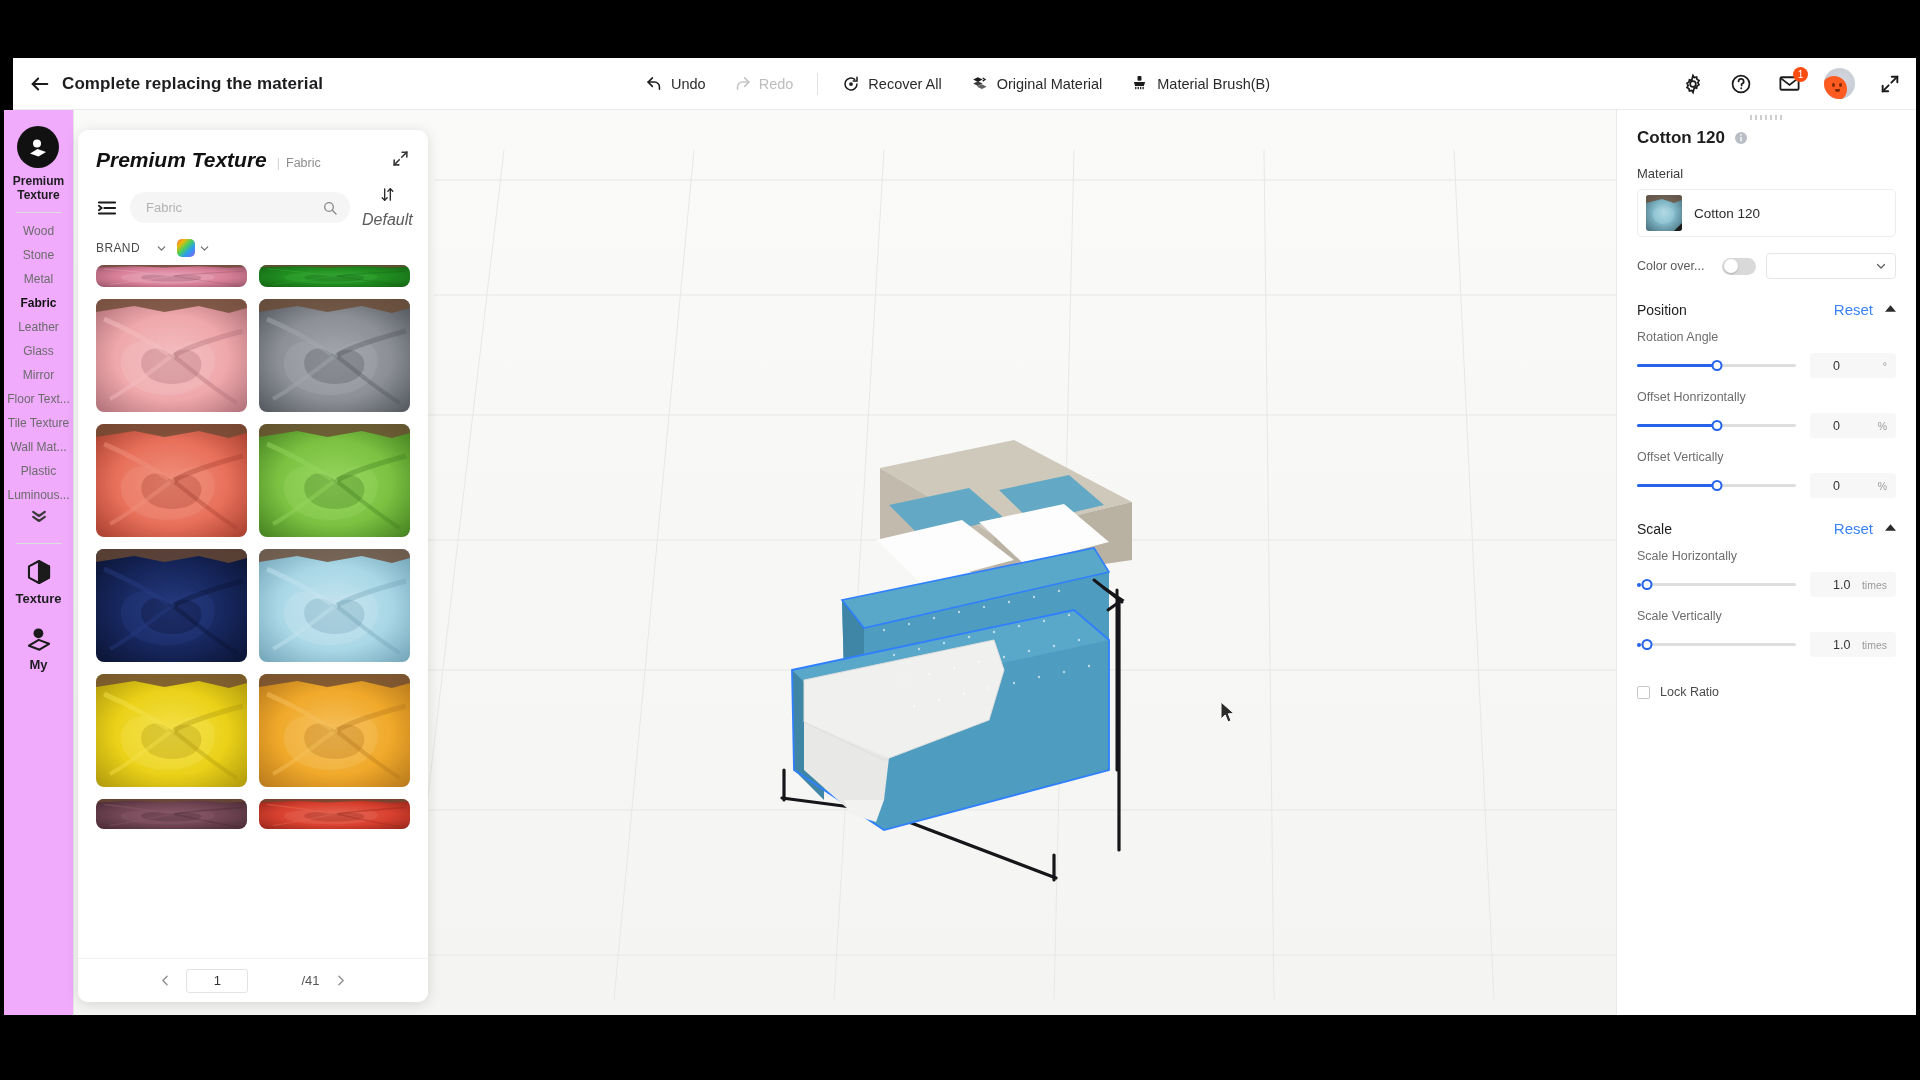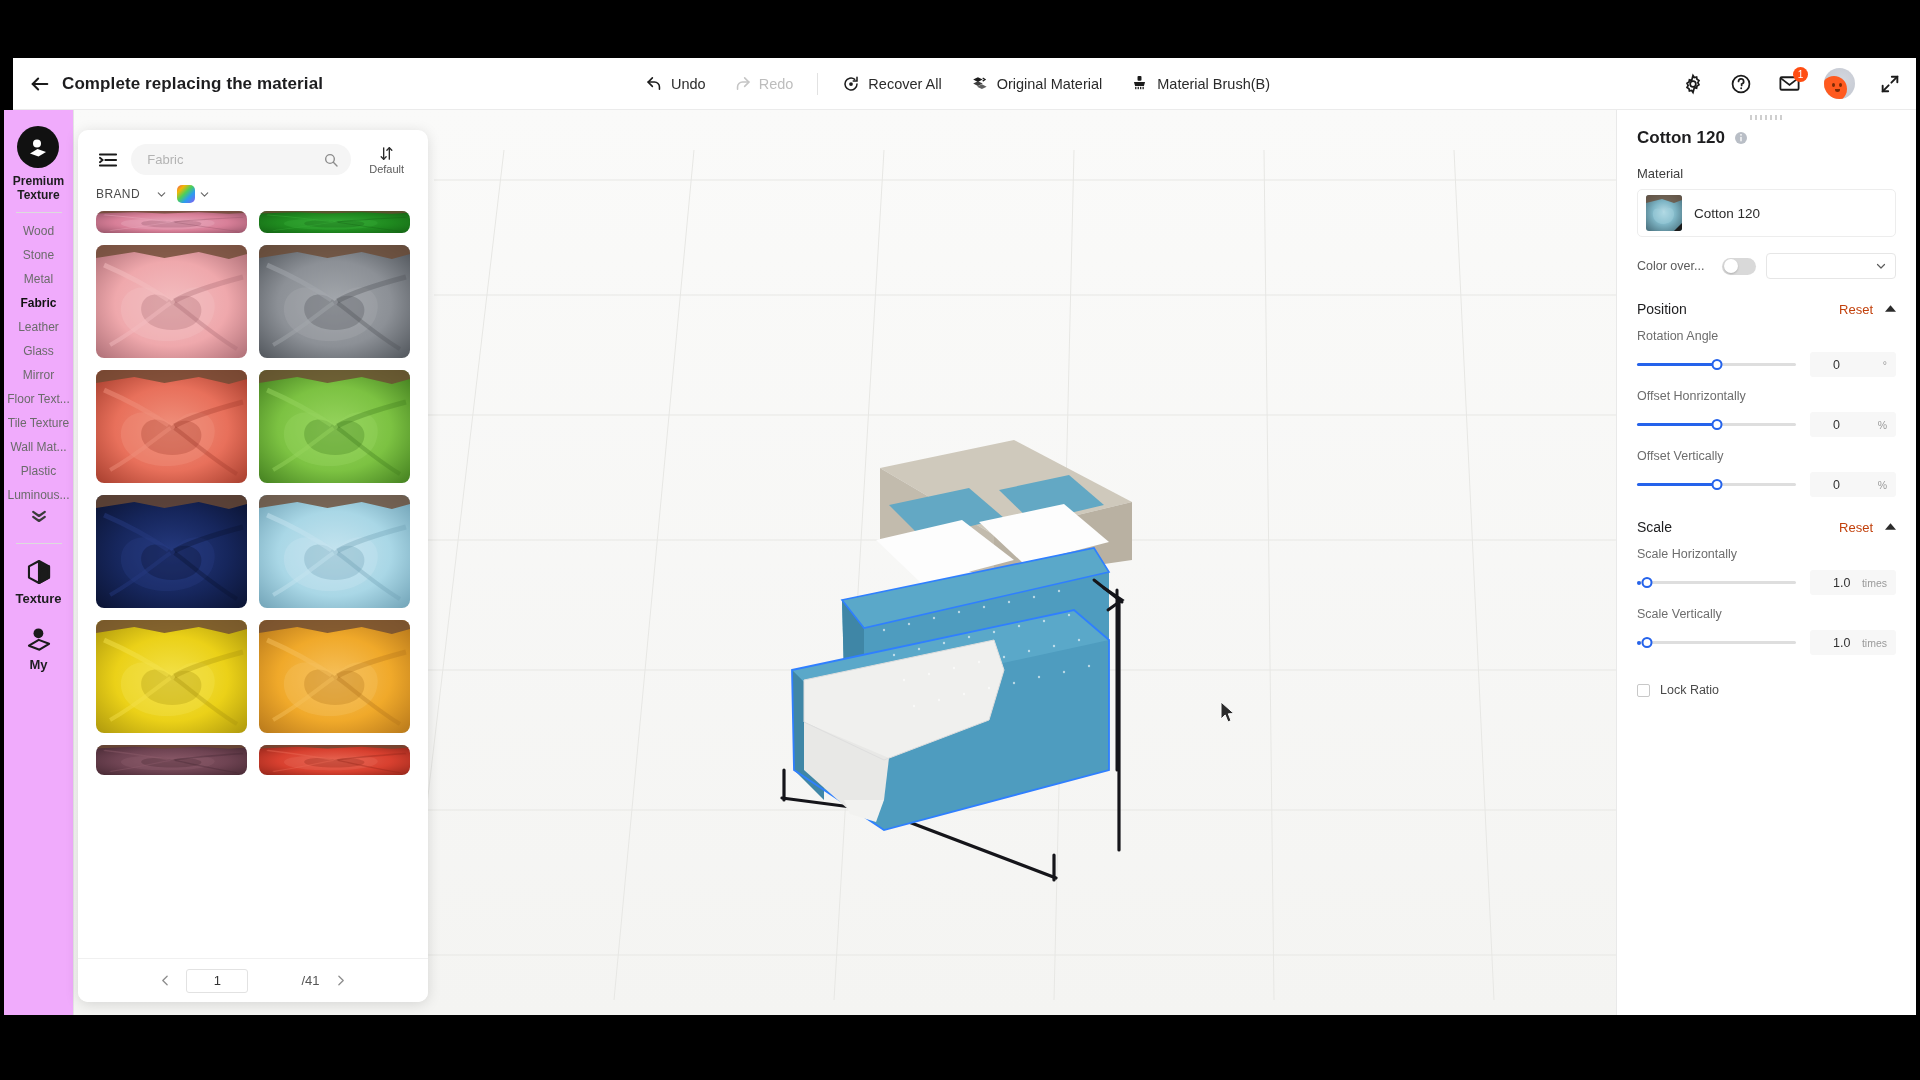--- a/index.html
+++ b/index.html
@@ -129,21 +129,21 @@
   }
   .search-box input {
     flex:1; border:none; outline:none; background:transparent;
     font-size:13px; color:#333; font-family:"Liberation Sans", sans-serif;
   }
   .search-box input::placeholder { color:#b3b3b3; }
   .sort-ctl {
     width:52px; display:flex; flex-direction:column; align-items:center; cursor:pointer;
     color:#333;
   }
-  .sort-ctl .s-label { font-size:11px; color:#5b5b5b; margin-top:1px;}
+  .sort-ctl .s-label { font-size:16px; color:#5b5b5b; margin-top:8px;font-style:italic;}
   .brand-row { display:flex; align-items:center; gap:10px; padding: 10px 18px 8px 18px; }
   .brand-drop { display:flex; align-items:center; gap:16px; cursor:pointer; font-size:12px; color:#4a4a4a; letter-spacing:.4px;}
   .color-drop { display:flex; align-items:center; gap:4px; cursor:pointer; }
   .color-chip {
     width:18px; height:18px; border-radius:5px;
     background:
       linear-gradient(135deg, #f25c54 0%, #f2b705 22%, #4ccf5a 45%, #2b9cf0 68%, #8a5cf0 100%);
   }
   .grid-scroll { flex:1; overflow:hidden; position:relative; padding: 0 18px; }
   .tex-grid { display:grid; grid-template-columns: 1fr 1fr; gap: 12px; }
@@ -197,21 +197,21 @@
   .co-select {
     flex:1; height:26px; border:1px solid #e6e6e6; border-radius:4px;
     display:flex; align-items:center; justify-content:flex-end; padding-right:8px; cursor:pointer;
     background: #fff;
   }
 
   .sec-head {
     display:flex; align-items:center; padding: 22px 20px 0 20px;
   }
   .sec-title { font-size:14px; color:#1d1d1f; font-weight:normal; }
-  .sec-reset { margin-left:auto; font-size:13px; color:#c2410c; cursor:pointer; }
+  .sec-reset { margin-left:auto; font-size:15px; color:#3b82f6; cursor:pointer; }
   .sec-caret { margin-left:12px; cursor:pointer; color:#333; font-size:10px; }
 
   .field { padding: 12px 20px 0 20px; }
   .field-label { font-size:12.5px; color:#6d6d6d; margin-bottom:9px; }
   .field-row { display:flex; align-items:center; gap:14px; }
   .slider { flex:1; position:relative; height:14px; display:flex; align-items:center; }
   .slider .track { position:absolute; left:0; right:0; height:3px; background:#dedede; border-radius:2px;}
   .slider .fill { position:absolute; left:0; height:3px; background:#2563eb; border-radius:2px;}
   .slider .dot0 { position:absolute; left:0; width:4px; height:4px; border-radius:50%; background:#2563eb;}
   .slider .thumb {
@@ -520,20 +520,36 @@
         <svg width="28" height="28" viewBox="0 0 24 24">
           <circle cx="11.5" cy="8" r="4.2" fill="#1b1b1b"></circle>
           <path d="M3.4 18.6 L11.8 13.6 L20.6 17 L12.4 22 Z" fill="none" stroke="#1b1b1b" stroke-width="1.8" stroke-linejoin="round"></path>
         </svg>
         <div class="ri-label">My</div>
       </div>
     </div>
   </div>
 
   <div class="browser">
+    <div class="browser-head">
+      <div class="browser-title-row">
+        <div class="browser-title">Premium Texture</div>
+        <div class="browser-sub">
+          <span class="bar">|</span><span>Fabric</span>
+        </div>
+      </div>
+      <div class="expand-btn">
+        <svg width="19" height="19" viewBox="0 0 24 24" fill="none" stroke="#3a3a3a" stroke-width="2" stroke-linecap="round">
+          <polyline points="14 4 20 4 20 10"></polyline>
+            <line x1="20" y1="4" x2="13.5" y2="10.5"></line>
+          <polyline points="10 20 4 20 4 14"></polyline>
+            <line x1="4" y1="20" x2="10.5" y2="13.5"></line>
+        </svg>
+      </div>
+    </div>
 
     <div class="search-row">
       <div class="filter-icon">
         <svg width="22" height="18" viewBox="0 0 24 20" fill="none" stroke="#1b1b1b" stroke-width="2.2" stroke-linecap="round">
           <line x1="3" y1="4" x2="21" y2="4"></line>
             <line x1="9" y1="10" x2="21" y2="10"></line>
             <line x1="3" y1="16" x2="21" y2="16"></line>
           <polyline points="3 7.5 6 10 3 12.5" stroke-width="2"></polyline>
         </svg>
       </div>

